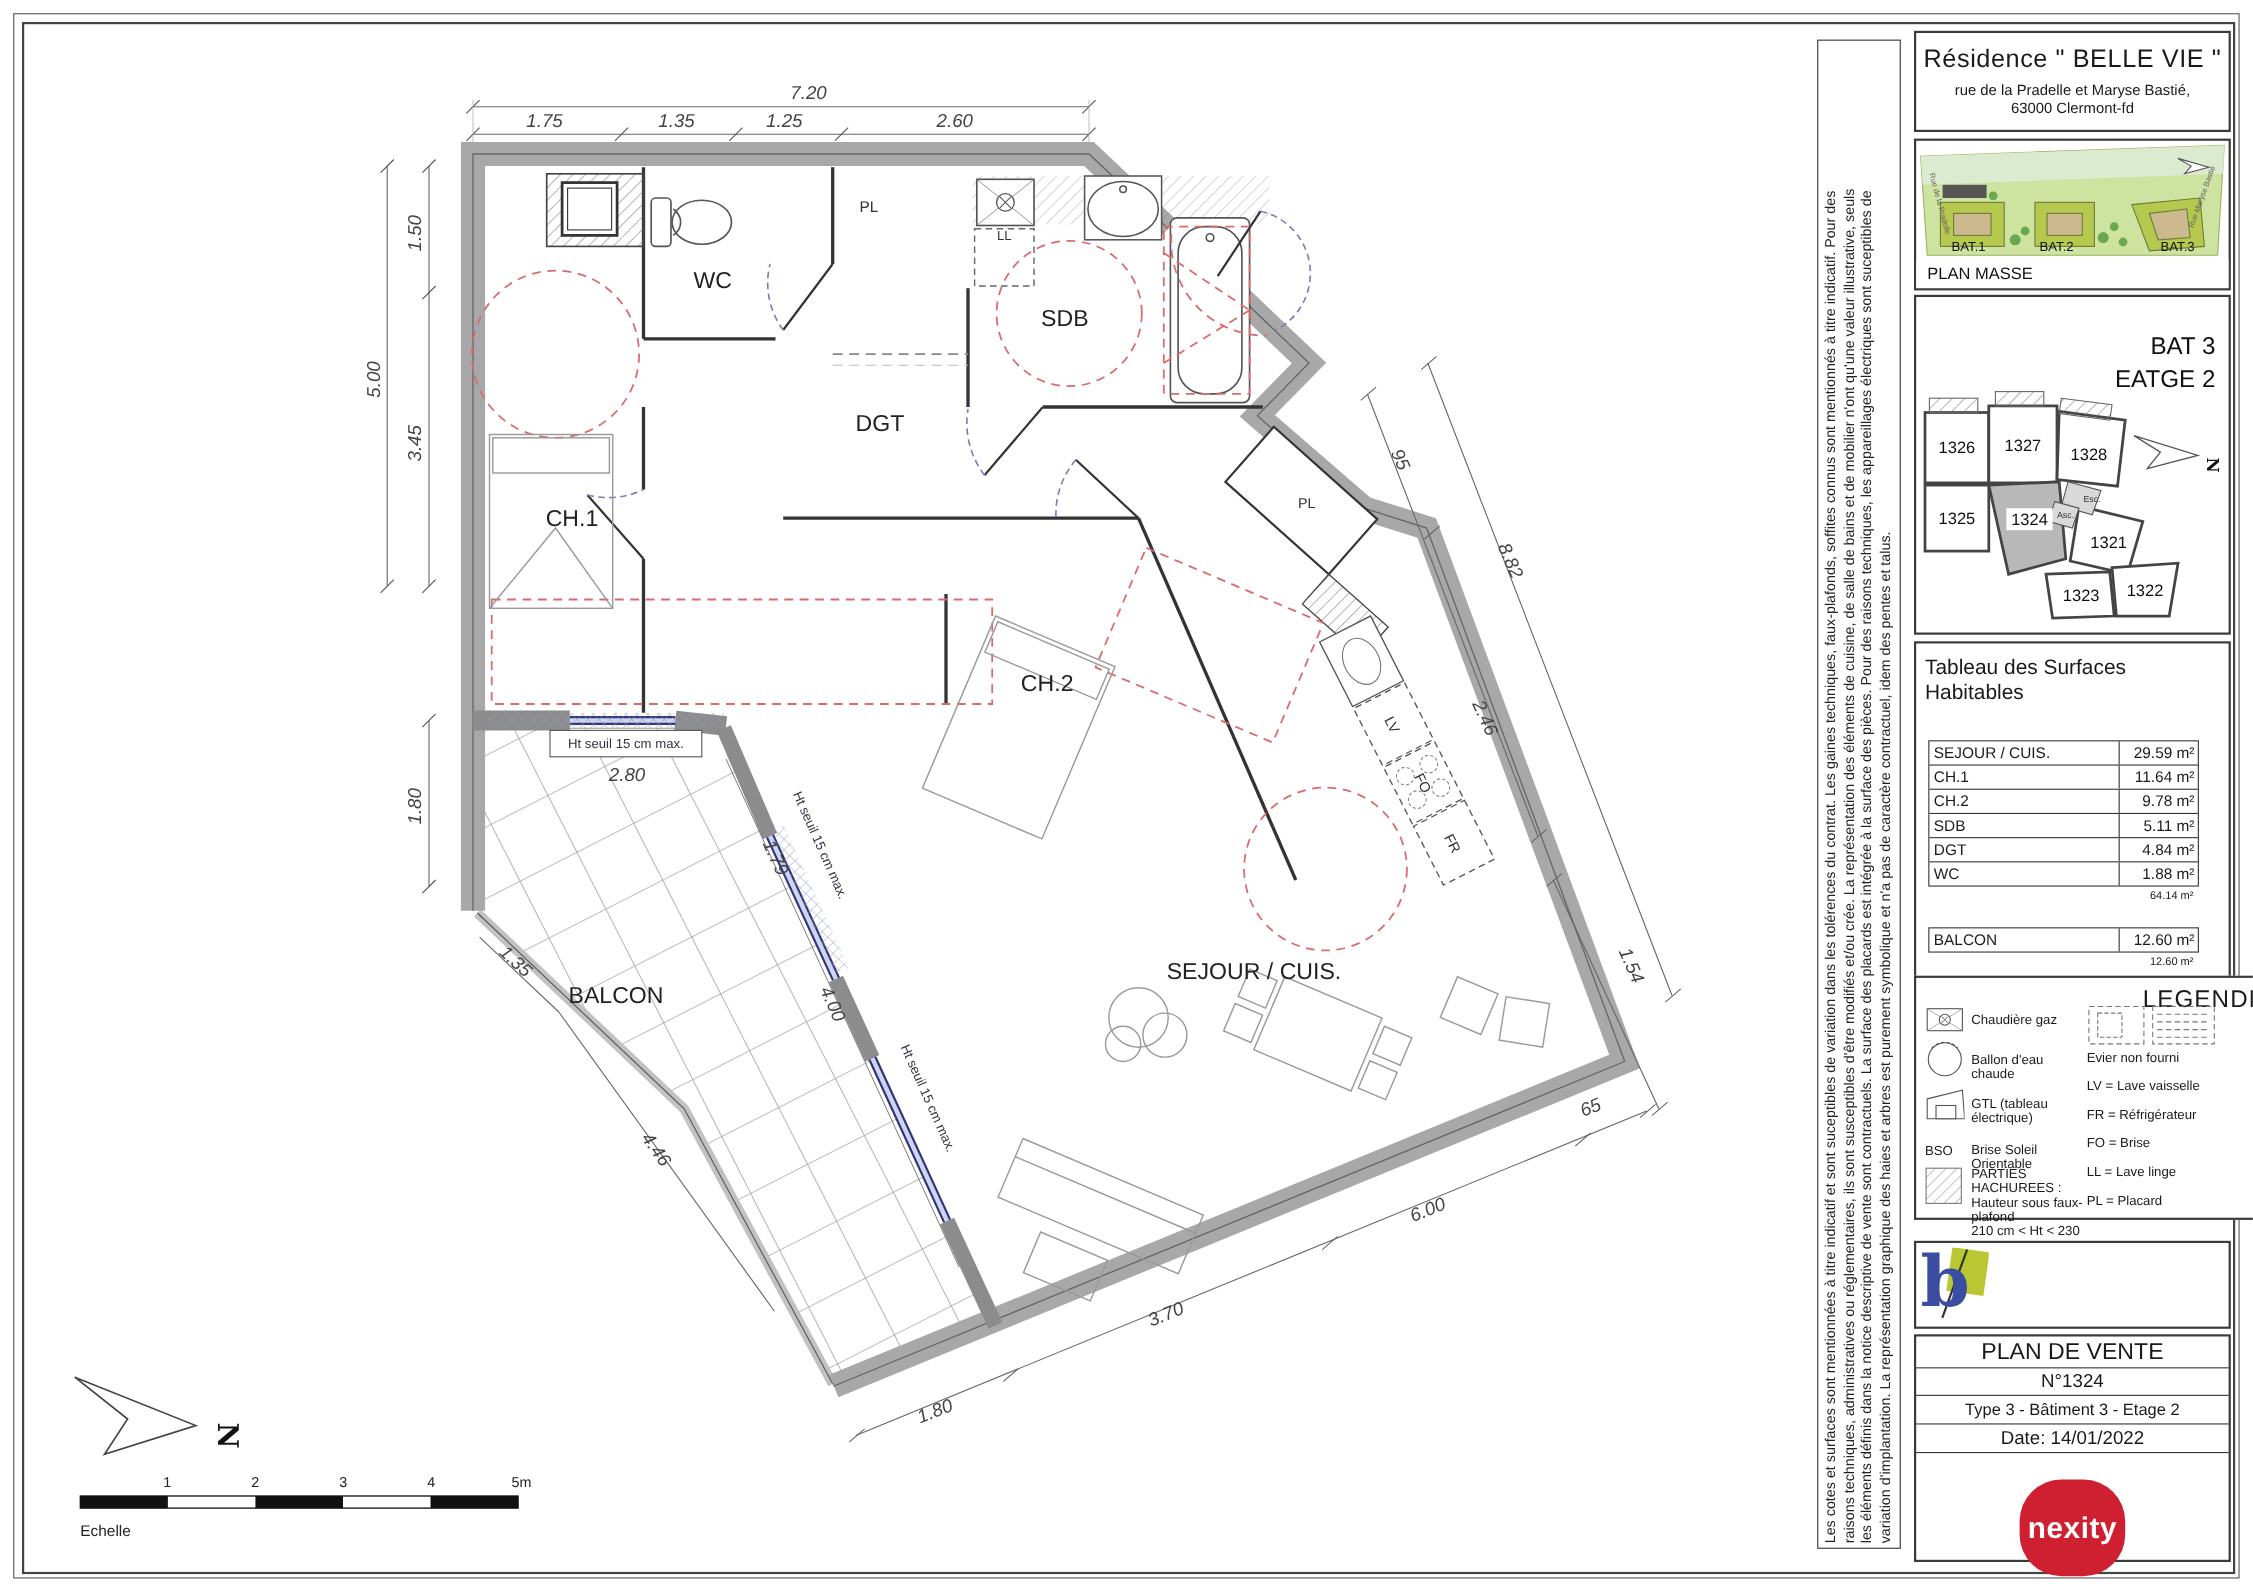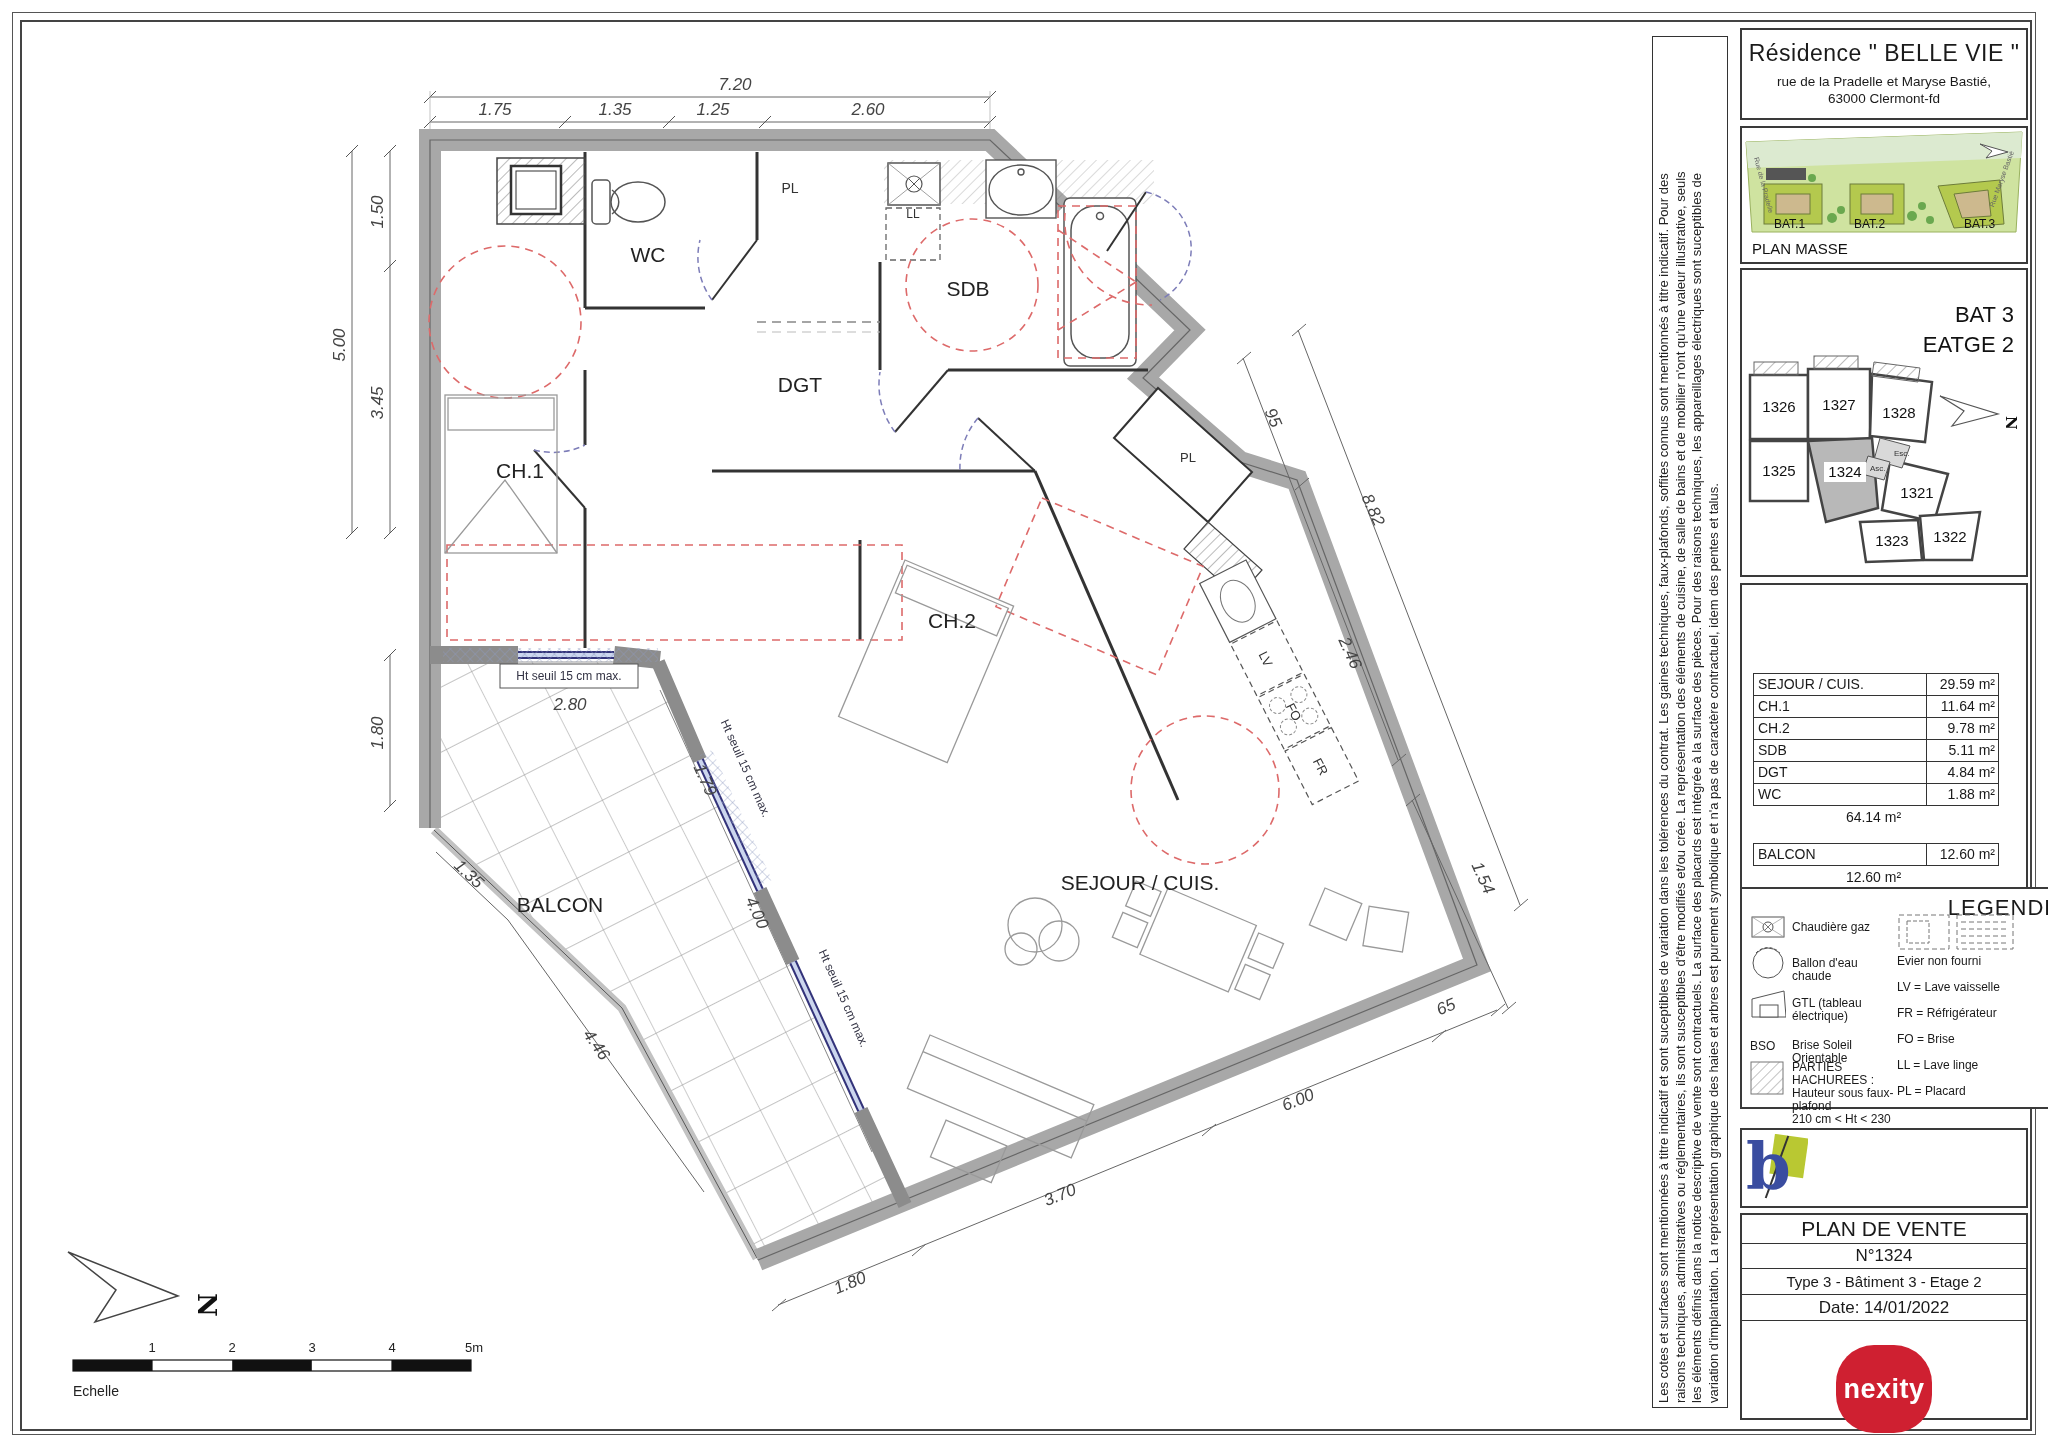--- a/index.html
+++ b/index.html
@@ -14,21 +14,21 @@
   .tb-masse{left:1740px;top:126px;width:288px;height:138px;}
   .tb-masse svg{display:block;}
   .tb-keyplan{left:1740px;top:268px;width:288px;height:309px;}
   .tb-surfaces{left:1740px;top:583px;width:288px;height:311px;}
   .tb-surfaces h3{margin:12px 0 0 8px;font-size:19px;font-weight:normal;}
   .srf-table{position:absolute;left:11px;top:88px;width:244px;border:1px solid #333;}
   .srf-row{display:flex;border-bottom:1px solid #333;height:21px;line-height:21px;font-size:14px;}
   .srf-row:last-child{border-bottom:none;}
   .srf-row .lab{flex:1;padding-left:4px;border-right:1px solid #333;}
   .srf-row .val{width:68px;text-align:right;padding-right:3px;}
-  .srf-total{position:absolute;left:11px;width:244px;text-align:center;font-size:14px;padding-right:3px;box-sizing:border-box;}
+  .srf-total{position:absolute;left:11px;width:244px;text-align:right;font-size:10px;padding-right:3px;box-sizing:border-box;}
   .srf-balcon{position:absolute;left:11px;top:258px;width:244px;border:1px solid #333;}
   .tb-legende{left:1740px;top:887px;width:332px;height:222px;font-size:12px;}
   .lg-title{position:absolute;right:10px;top:6px;font-size:22px;letter-spacing:1px;}
   .lg-item{position:absolute;left:50px;width:100px;line-height:13px;}
   .lg-icon{position:absolute;left:8px;width:36px;}
   .lg-right{position:absolute;left:155px;width:128px;line-height:13px;}
   .tb-arch{left:1740px;top:1128px;width:288px;height:80px;}
   .arch-txt{position:absolute;right:8px;top:4px;text-align:right;line-height:16px;}
   .arch-role{font-size:13px;color:#111;}
   .arch-agency{font-size:15.5px;font-weight:bold;color:#2b50c8;}
@@ -410,20 +410,21 @@
     <g font-size="22" fill="#111" text-anchor="end">
       <text x="272" y="52">BAT 3</text>
       <text x="272" y="82">EATGE 2</text>
     </g>
     <polygon points="192,112 250,130 204,142 216,127" fill="#fff" stroke="#555" stroke-width="1.2" transform="translate(6,14)"></polygon>
     <text transform="rotate(90 264,146)" x="264" y="146" font-size="15" font-weight="bold" font-family="DejaVu Serif,serif" fill="#111">N</text>
   </svg>
 </div>
 
 <div class="box tb-surfaces">
+  <h3>Tableau des Surfaces Habitables</h3>
   <div class="srf-table">
     <div class="srf-row">
         <div class="lab">SEJOUR / CUIS.</div>
         <div class="val">29.59 m²</div>
       </div>
     <div class="srf-row">
         <div class="lab">CH.1</div>
         <div class="val">11.64 m²</div>
       </div>
     <div class="srf-row">

